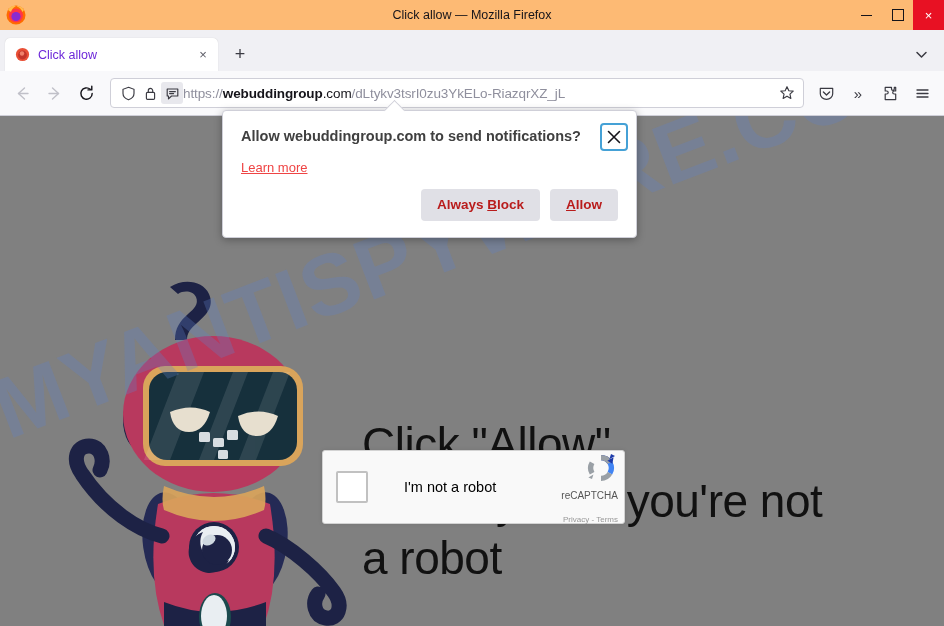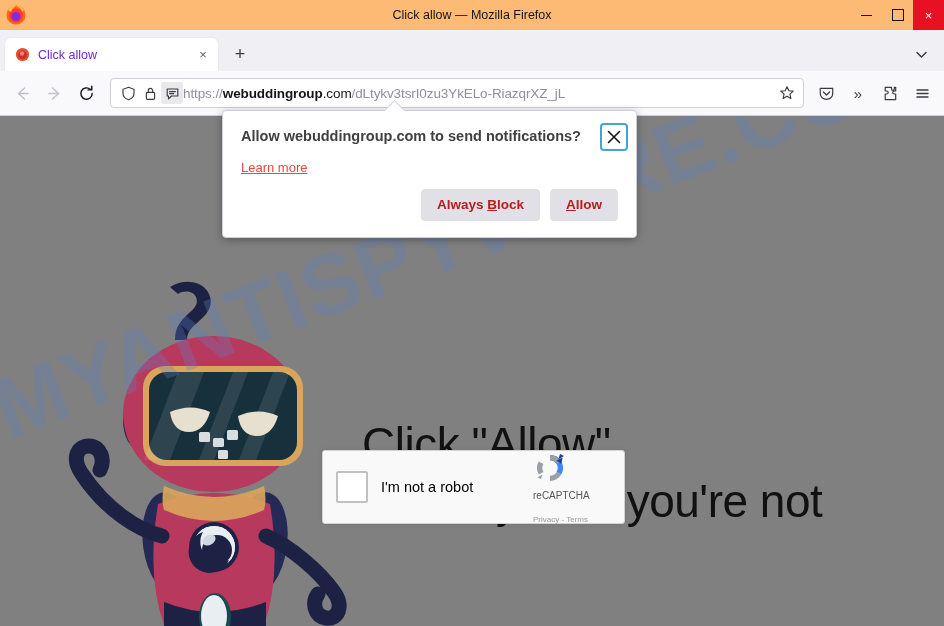--- a/index.html
+++ b/index.html
@@ -233,38 +233,39 @@
     top: 334px;
     width: 303px;
     height: 74px;
     background: #f9f9f9;
     border: 1px solid #d3d3d3;
     border-radius: 3px;
     box-shadow: 0 0 4px rgba(0,0,0,0.10);
     display: flex;
     align-items: center;
     box-sizing: border-box;
+    gap: 23px;
   }
   .rc-check {
     width: 28px; height: 28px;
     margin-left: 13px;
     background: #fff;
     border: 2px solid #c1c1c1;
     border-radius: 2px;
     flex: 0 0 28px;
   }
   .rc-label {
     margin-left: 13px;
     font-size: 14.5px;
     color: #000;
     flex: 1 1 auto;
   }
   .rc-brand {
     width: 85px;
-    text-align: left;
+    text-align: right;
     padding-right: 6px;
     flex: 0 0 85px;
   }
   .rc-brand .name {
     font-size: 10px;
     color: #555;
     margin-top: 1px;
   }
   .rc-brand .terms {
     font-size: 8px;
@@ -512,20 +513,21 @@
 
         <path d="M104 262 C80 256 48 236 24 200 C14 186 18 172 31 172 C43 172 47 186 42 196" fill="none" stroke="#1d2245" stroke-width="15" stroke-linecap="round"></path>
 
         <path d="M208 262 C232 272 262 298 276 318 C286 332 280 346 268 344 C256 342 254 328 260 320" fill="none" stroke="#1d2245" stroke-width="15" stroke-linecap="round"></path>
       </svg>
     </div>
 
     <div class="headline">
       <div>Click "Allow"</div>
       <div class="l2">to verify, that you're not</div>
+      <div>a robot</div>
     </div>
 
     <div class="watermark">MYANTISPYWARE.COM</div>
 
     <div class="recaptcha">
       <div class="rc-check"></div>
       <div class="rc-label">I'm not a robot</div>
       <div class="rc-brand">
         <span>
           <svg width="34" height="34" viewBox="0 0 34 34">

